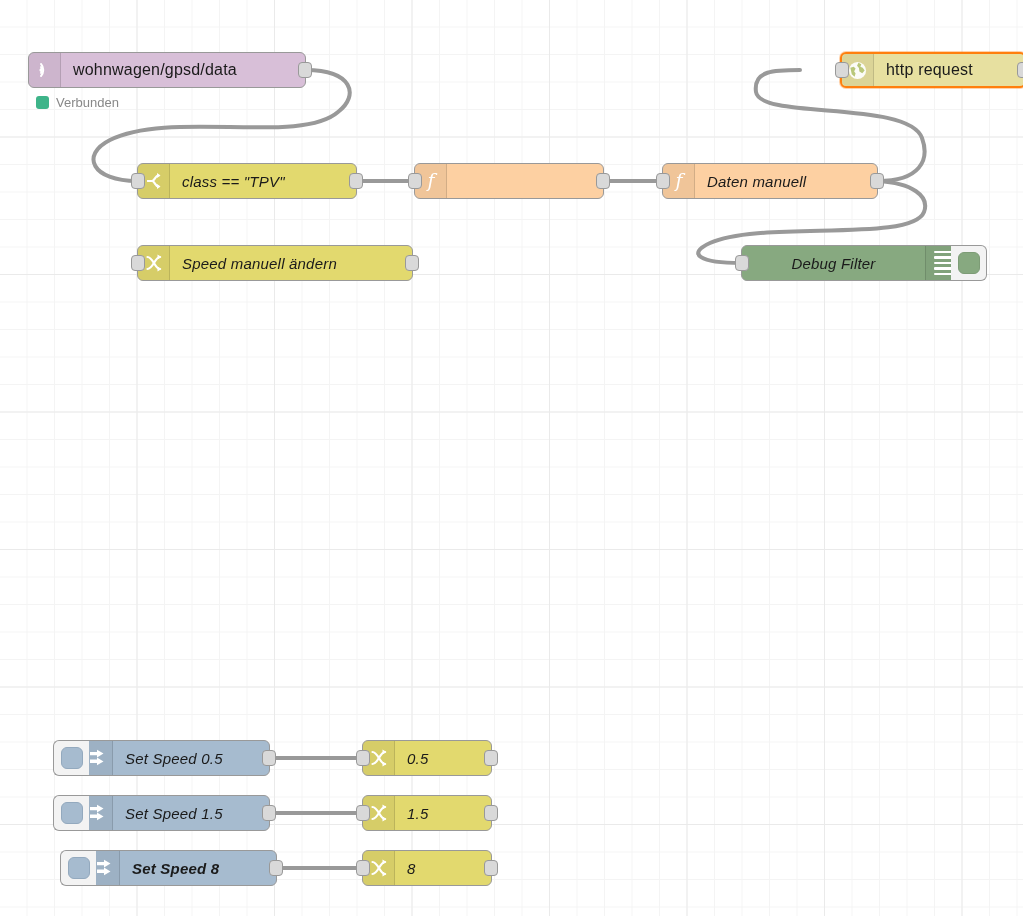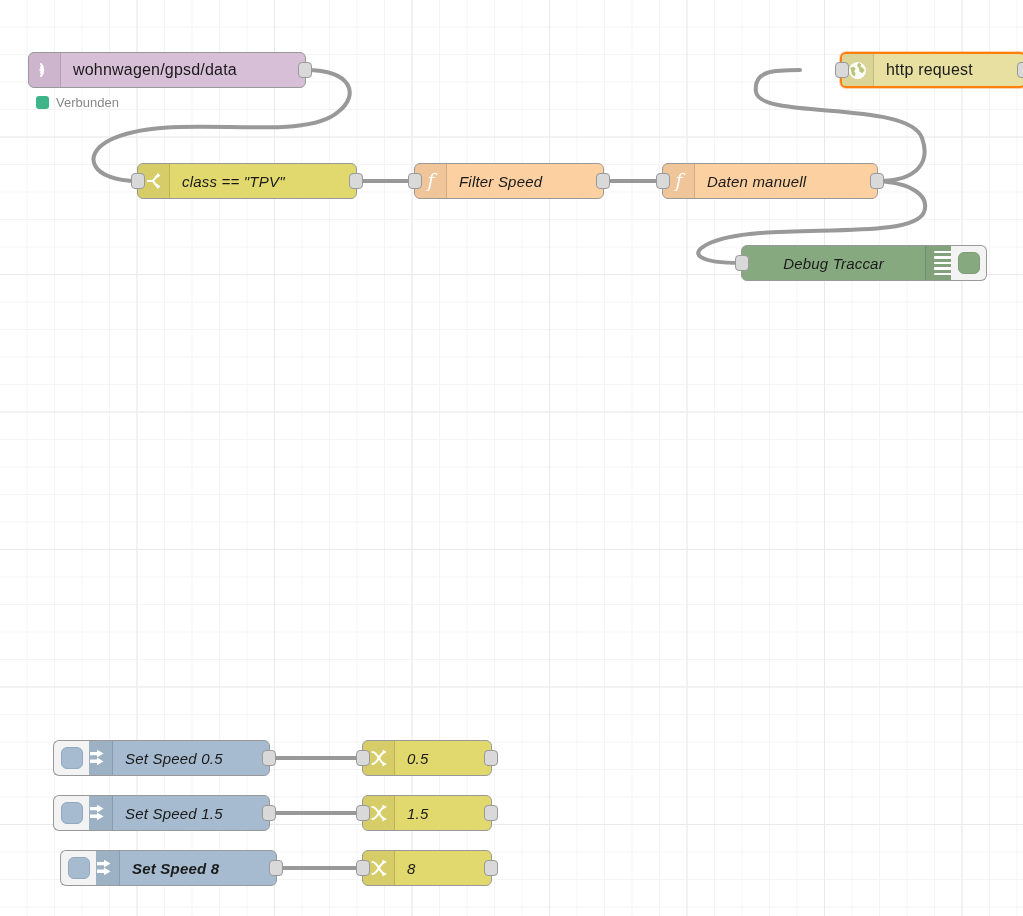--- a/index.html
+++ b/index.html
@@ -218,43 +218,59 @@
     <div class="port out"></div>
   </div>
 
   <div class="node n-func" style="left:414px; top:163px; width:190px;">
     <div class="node-body">
       <div class="icon-box">
         <svg width="20" height="22" viewBox="0 0 20 22">
           <text x="10" y="17" text-anchor="middle" font-family="DejaVu Serif, serif" font-size="19" font-style="italic" fill="#ffffff">f</text>
         </svg>
       </div>
-      <div class="node-label">Filter Speed</div>
     </div>
     <div class="port in"></div>
     <div class="port out"></div>
   </div>
 
   <div class="node n-func" style="left:662px; top:163px; width:216px;">
     <div class="node-body">
       <div class="icon-box">
         <svg width="20" height="22" viewBox="0 0 20 22">
           <text x="10" y="17" text-anchor="middle" font-family="DejaVu Serif, serif" font-size="19" font-style="italic" fill="#ffffff">f</text>
         </svg>
       </div>
       <div class="node-label">Daten manuell</div>
     </div>
     <div class="port in"></div>
     <div class="port out"></div>
   </div>
 
+  <div class="node n-change" style="left:137px; top:245px; width:276px;">
+    <div class="node-body">
+      <div class="icon-box">
+        <svg width="20" height="20" viewBox="0 0 20 20">
+          <g fill="none" stroke="#ffffff" stroke-width="2.2" stroke-linecap="round">
+            <path d="M3.5,4 C 9,4 11,16 16,16"></path>
+            <path d="M3.5,16 C 9,16 11,4 16,4"></path>
+          </g>
+          <path d="M13.5,1.5 L17.5,4 L13.5,6.5 Z" fill="#ffffff"></path>
+          <path d="M13.5,13.5 L17.5,16 L13.5,18.5 Z" fill="#ffffff"></path>
+        </svg>
+      </div>
+      <div class="node-label">Speed manuell ändern</div>
+    </div>
+    <div class="port in"></div>
+    <div class="port out"></div>
+  </div>
 
   <div class="node n-debug" style="left:741px; top:245px; width:219px;">
     <div class="node-body">
-      <div class="node-label" style="justify-content:center;">Debug Traccar</div>
+      <div class="node-label" style="justify-content:center;">Debug Filter</div>
       <div class="debug-lines">
         <i></i>
           <i></i>
           <i></i>
           <i></i>
           <i></i>
       </div>
     </div>
     <div class="port in"></div>
     <div class="debug-toggle">

